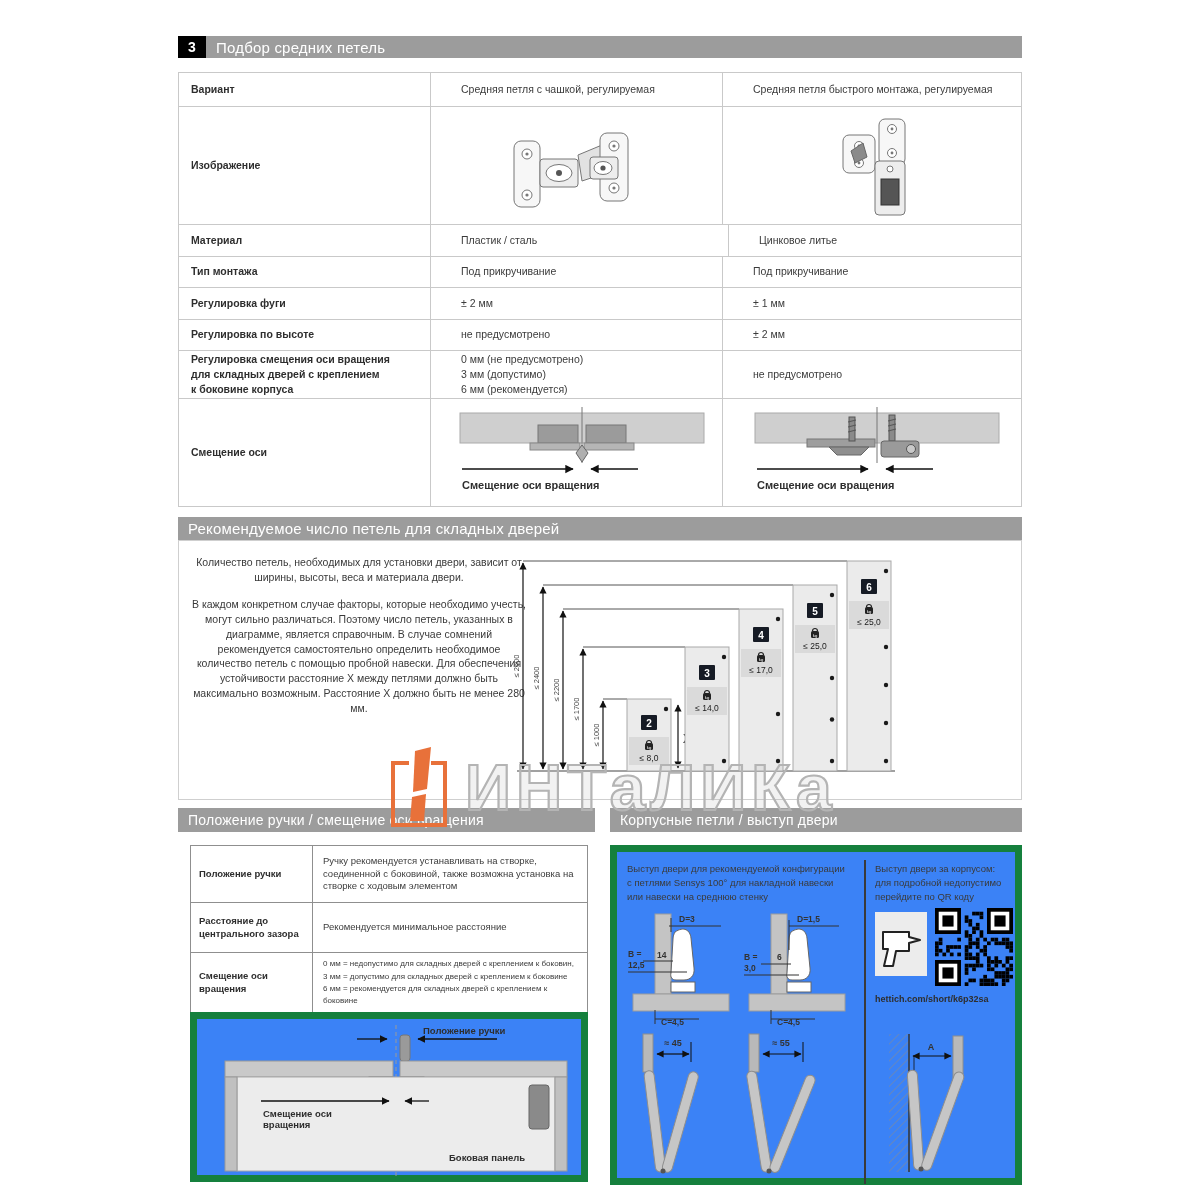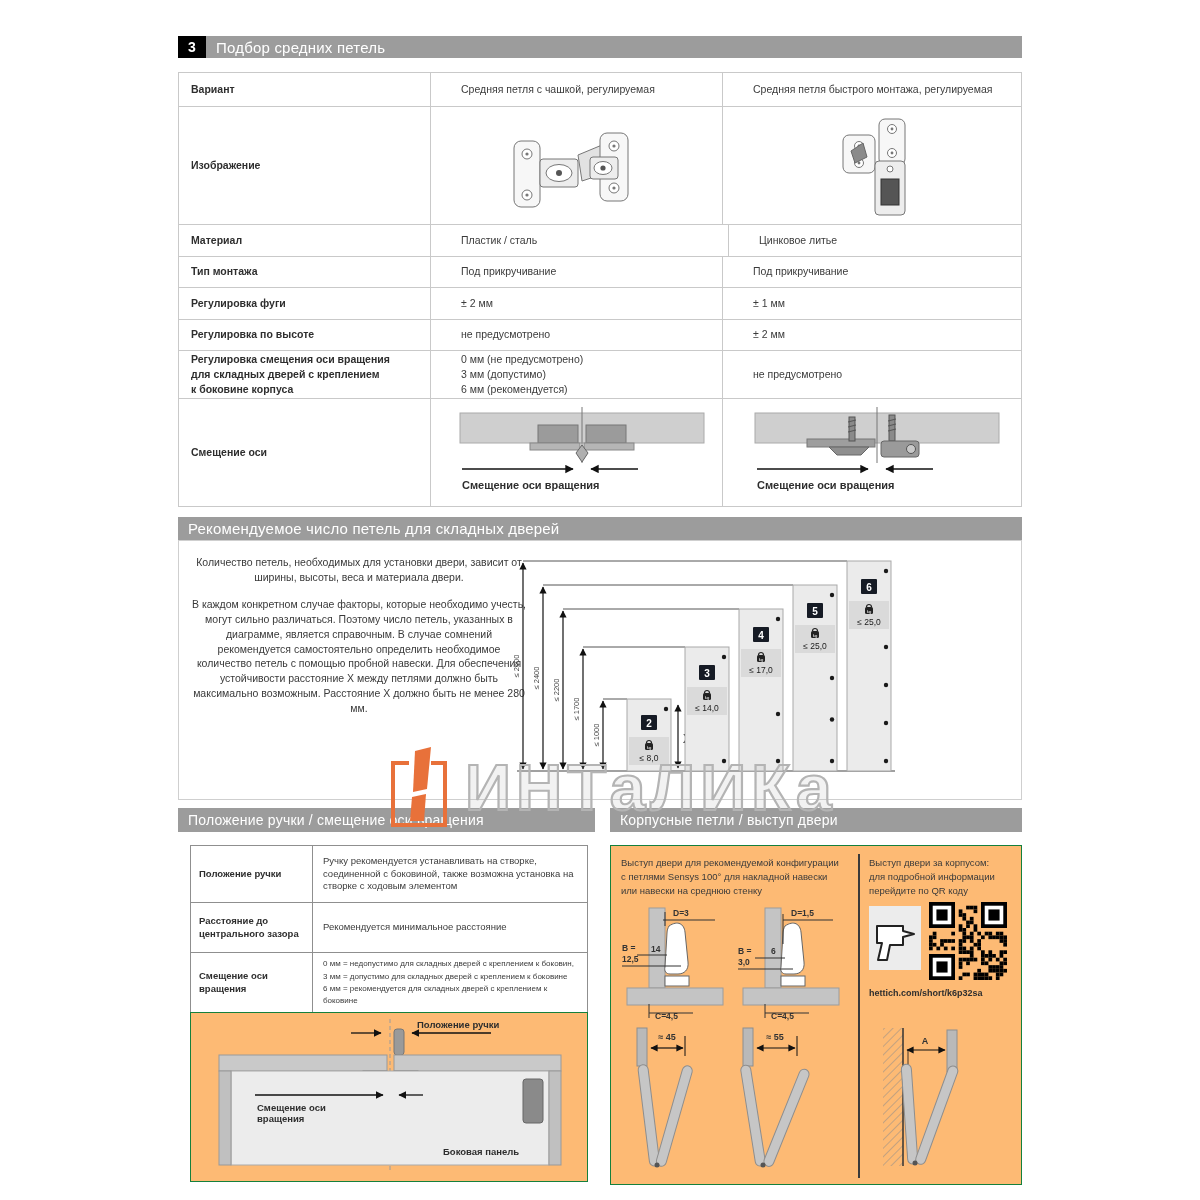--- a/index.html
+++ b/index.html
@@ -30,21 +30,21 @@
   .wmtext{font-size:64px;font-weight:bold;letter-spacing:5px;color:rgba(185,185,185,0.18);-webkit-text-stroke:2.2px #b4b4b4;line-height:1;}
   
   .btbl{box-sizing:border-box;border:1px solid #8f8f8f;display:flex;flex-direction:column;background:#fff;}
   .btrow{display:flex;}
   .btcell{box-sizing:border-box;border-right:1px solid #8f8f8f;border-bottom:1px solid #8f8f8f;display:flex;flex-direction:column;justify-content:center;font-size:9.5px;line-height:1.35;}
   .btrow .btcell:last-child{border-right:none;}
   .btrow:last-child .btcell{border-bottom:none;}
   .b-lbl{flex:0 0 122px;font-weight:bold;color:#2e2e2e;padding:5px 8px;}
   .b-val{flex:1 1 auto;padding:5px 10px;}
   .b-val .sm{font-size:8px;line-height:1.55;}
-  .framebox{box-sizing:border-box;border:1px solid #15803d;background:#fdba74;}
+  .framebox{box-sizing:border-box;border:7px solid #15803d;background:#3b82f6;}
   .smalltxt{font-size:9.5px;line-height:1.45;color:#3a3a3a;}
   .linktxt{font-size:9px;font-weight:bold;color:#2e2e2e;}
   svg text{font-family:"Liberation Sans",sans-serif;}
   .dim{font-size:8.5px;font-weight:bold;fill:#333;}
 </style>
 </head>
 <body>
 
 <div class="abs secbar" style="left:178px;top:36px;width:844px;height:22px;">
   <div class="numtab">3</div>
@@ -410,21 +410,21 @@
     <text class="dim" x="36" y="50">6</text>
     <line x1="20" y1="54" x2="50" y2="54" stroke="#333" stroke-width="1"></line>
     <line x1="3" y1="65" x2="58" y2="65" stroke="#333" stroke-width="1"></line>
     <line x1="30" y1="100" x2="30" y2="114" stroke="#333" stroke-width="1"></line>
     <line x1="30" y1="109" x2="74" y2="109" stroke="#333" stroke-width="1.2"></line>
     <text class="dim" x="36" y="115">C=4,5</text>
   </svg>
 
   <div class="abs smalltxt" style="left:258px;top:10px;width:146px;">
     <div>Выступ двери за корпусом:</div>
-    <div>для подробной информации</div>
+    <div>для подробной недопустимо</div>
     <div>перейдите по QR коду</div>
   </div>
 
   <div class="abs" style="left:258px;top:60px;width:52px;height:64px;background:#ececec;">
     <svg width="52" height="64" viewBox="0 0 52 64">
       <path d="M8 20 h26 v5 l11 3 -11 3 v8 h-13 l-3 15 h-9 l4 -17 h-5 z" fill="#fff" stroke="#222" stroke-width="2" stroke-linejoin="round"></path>
     </svg>
   </div>
 
   <svg class="abs" style="left:318px;top:56px;" width="78" height="78" viewBox="0 0 78 78" id="qr">

